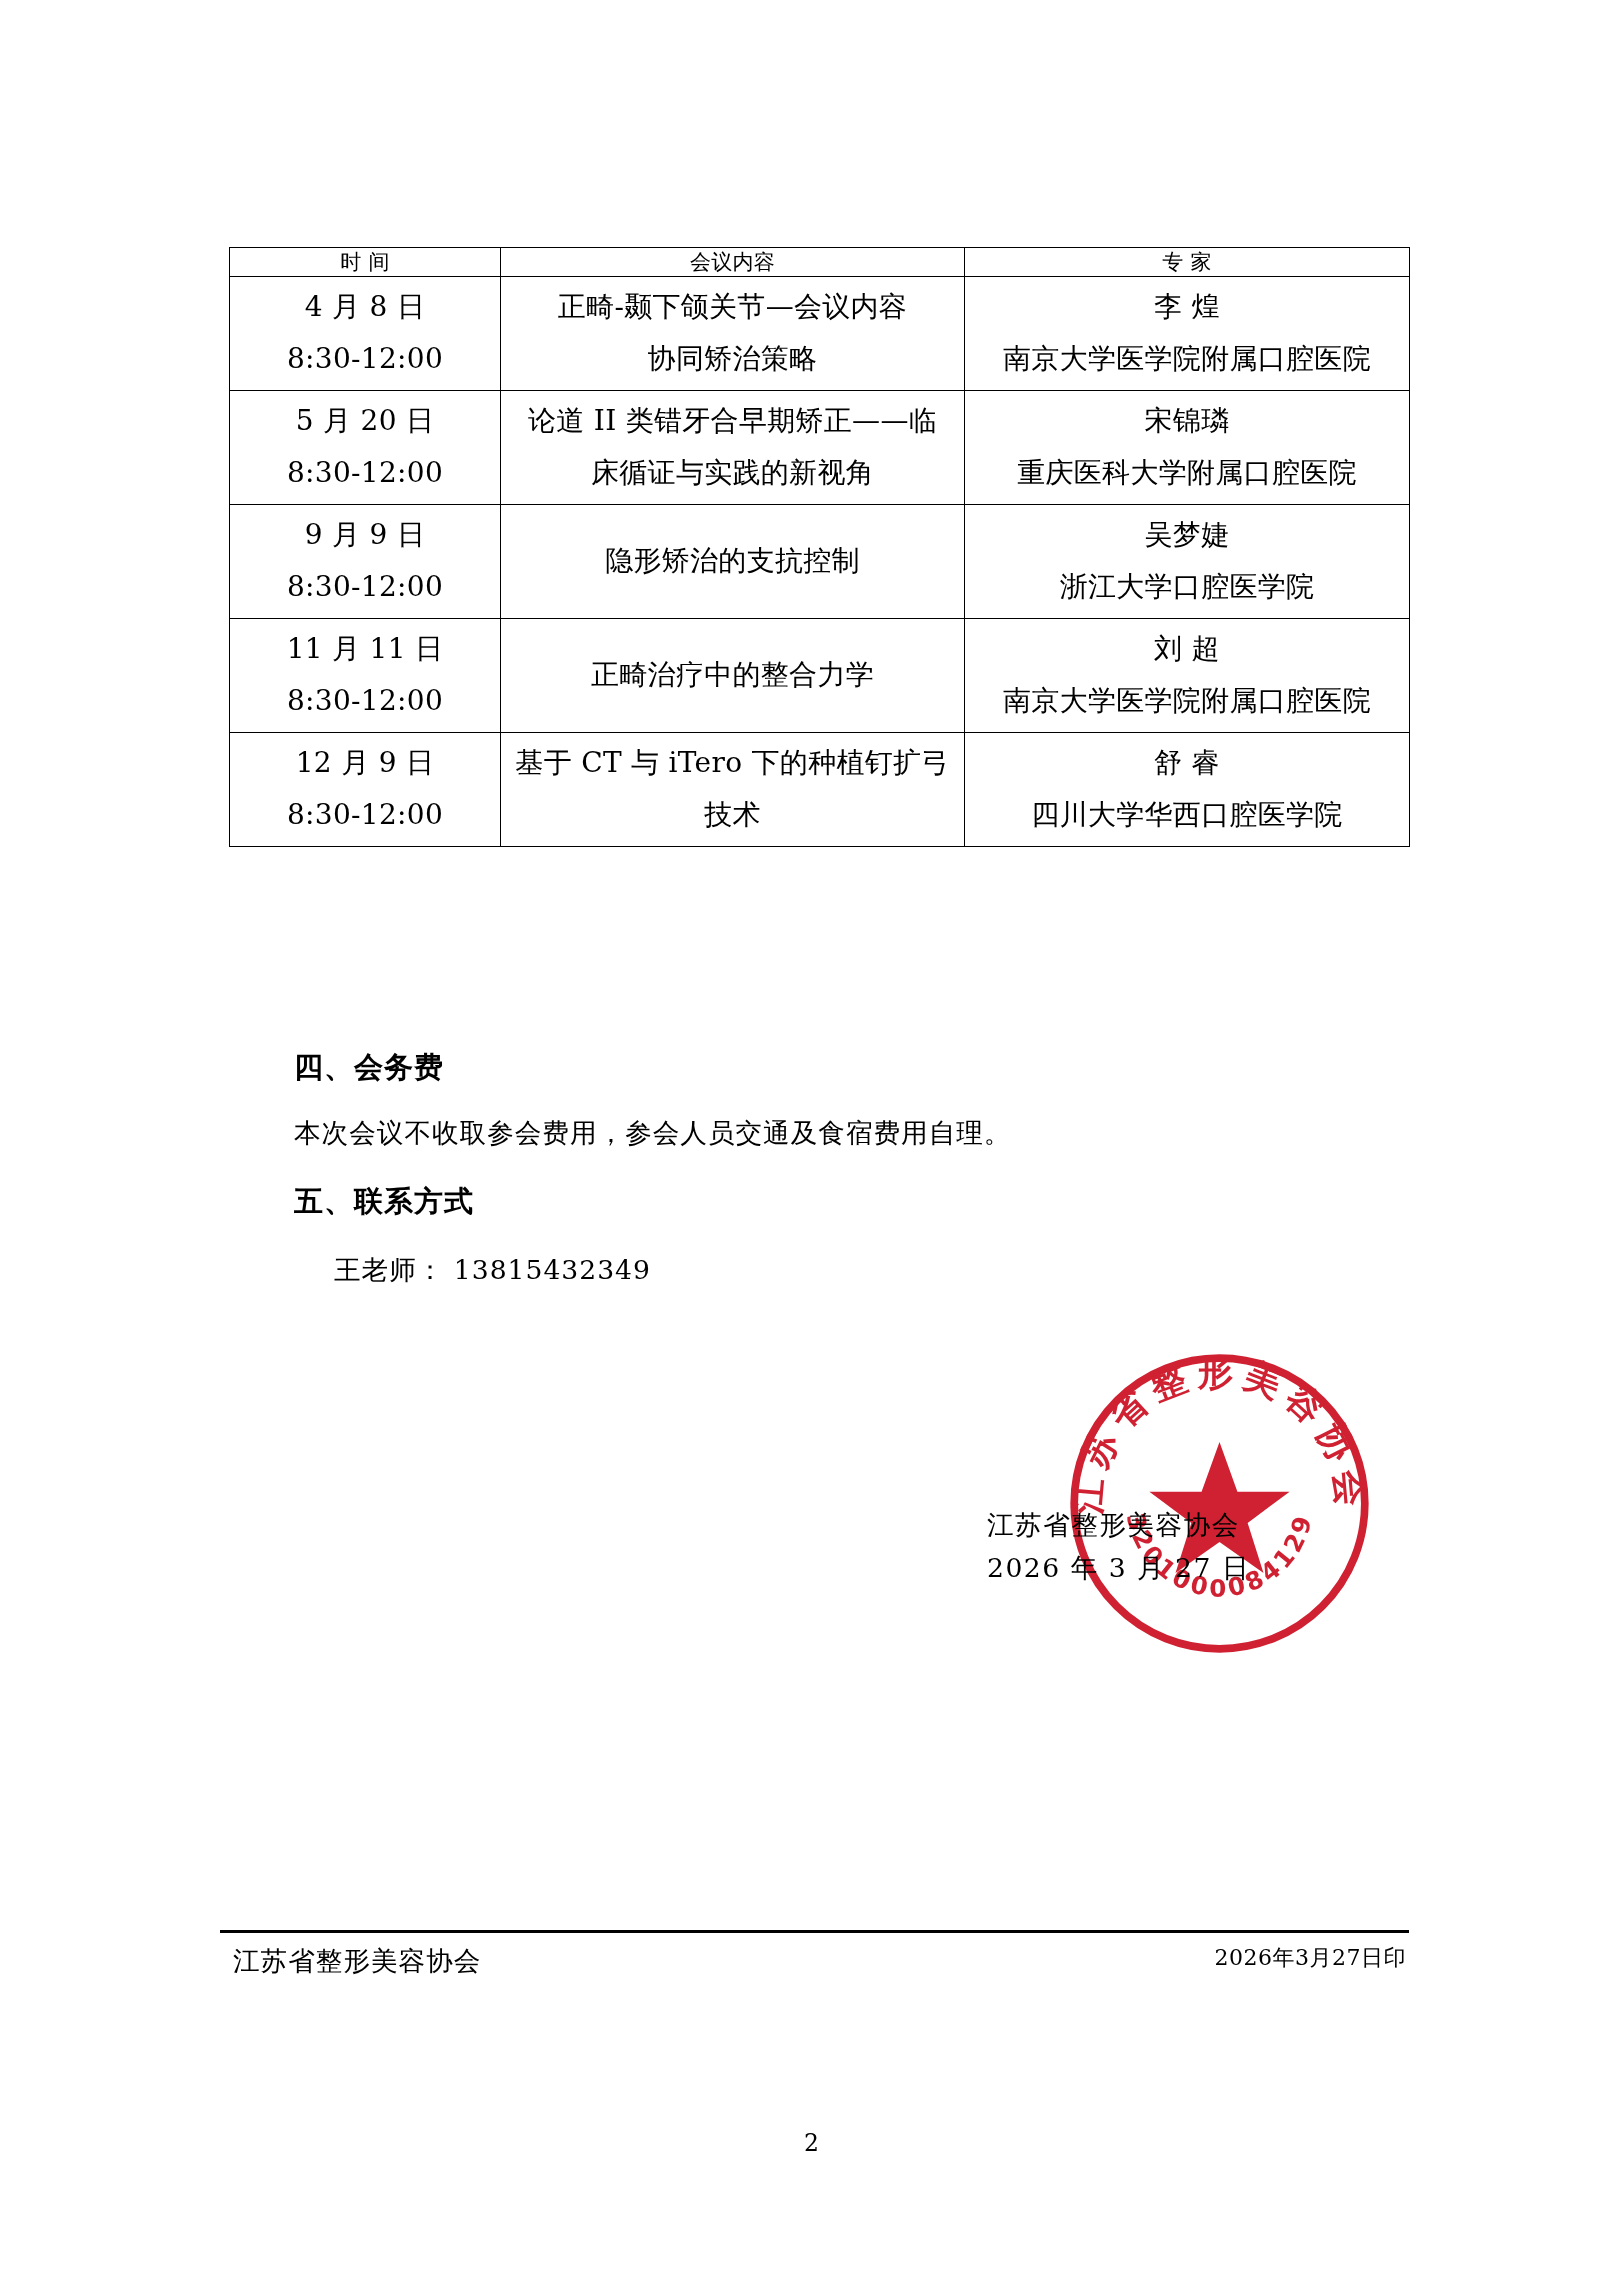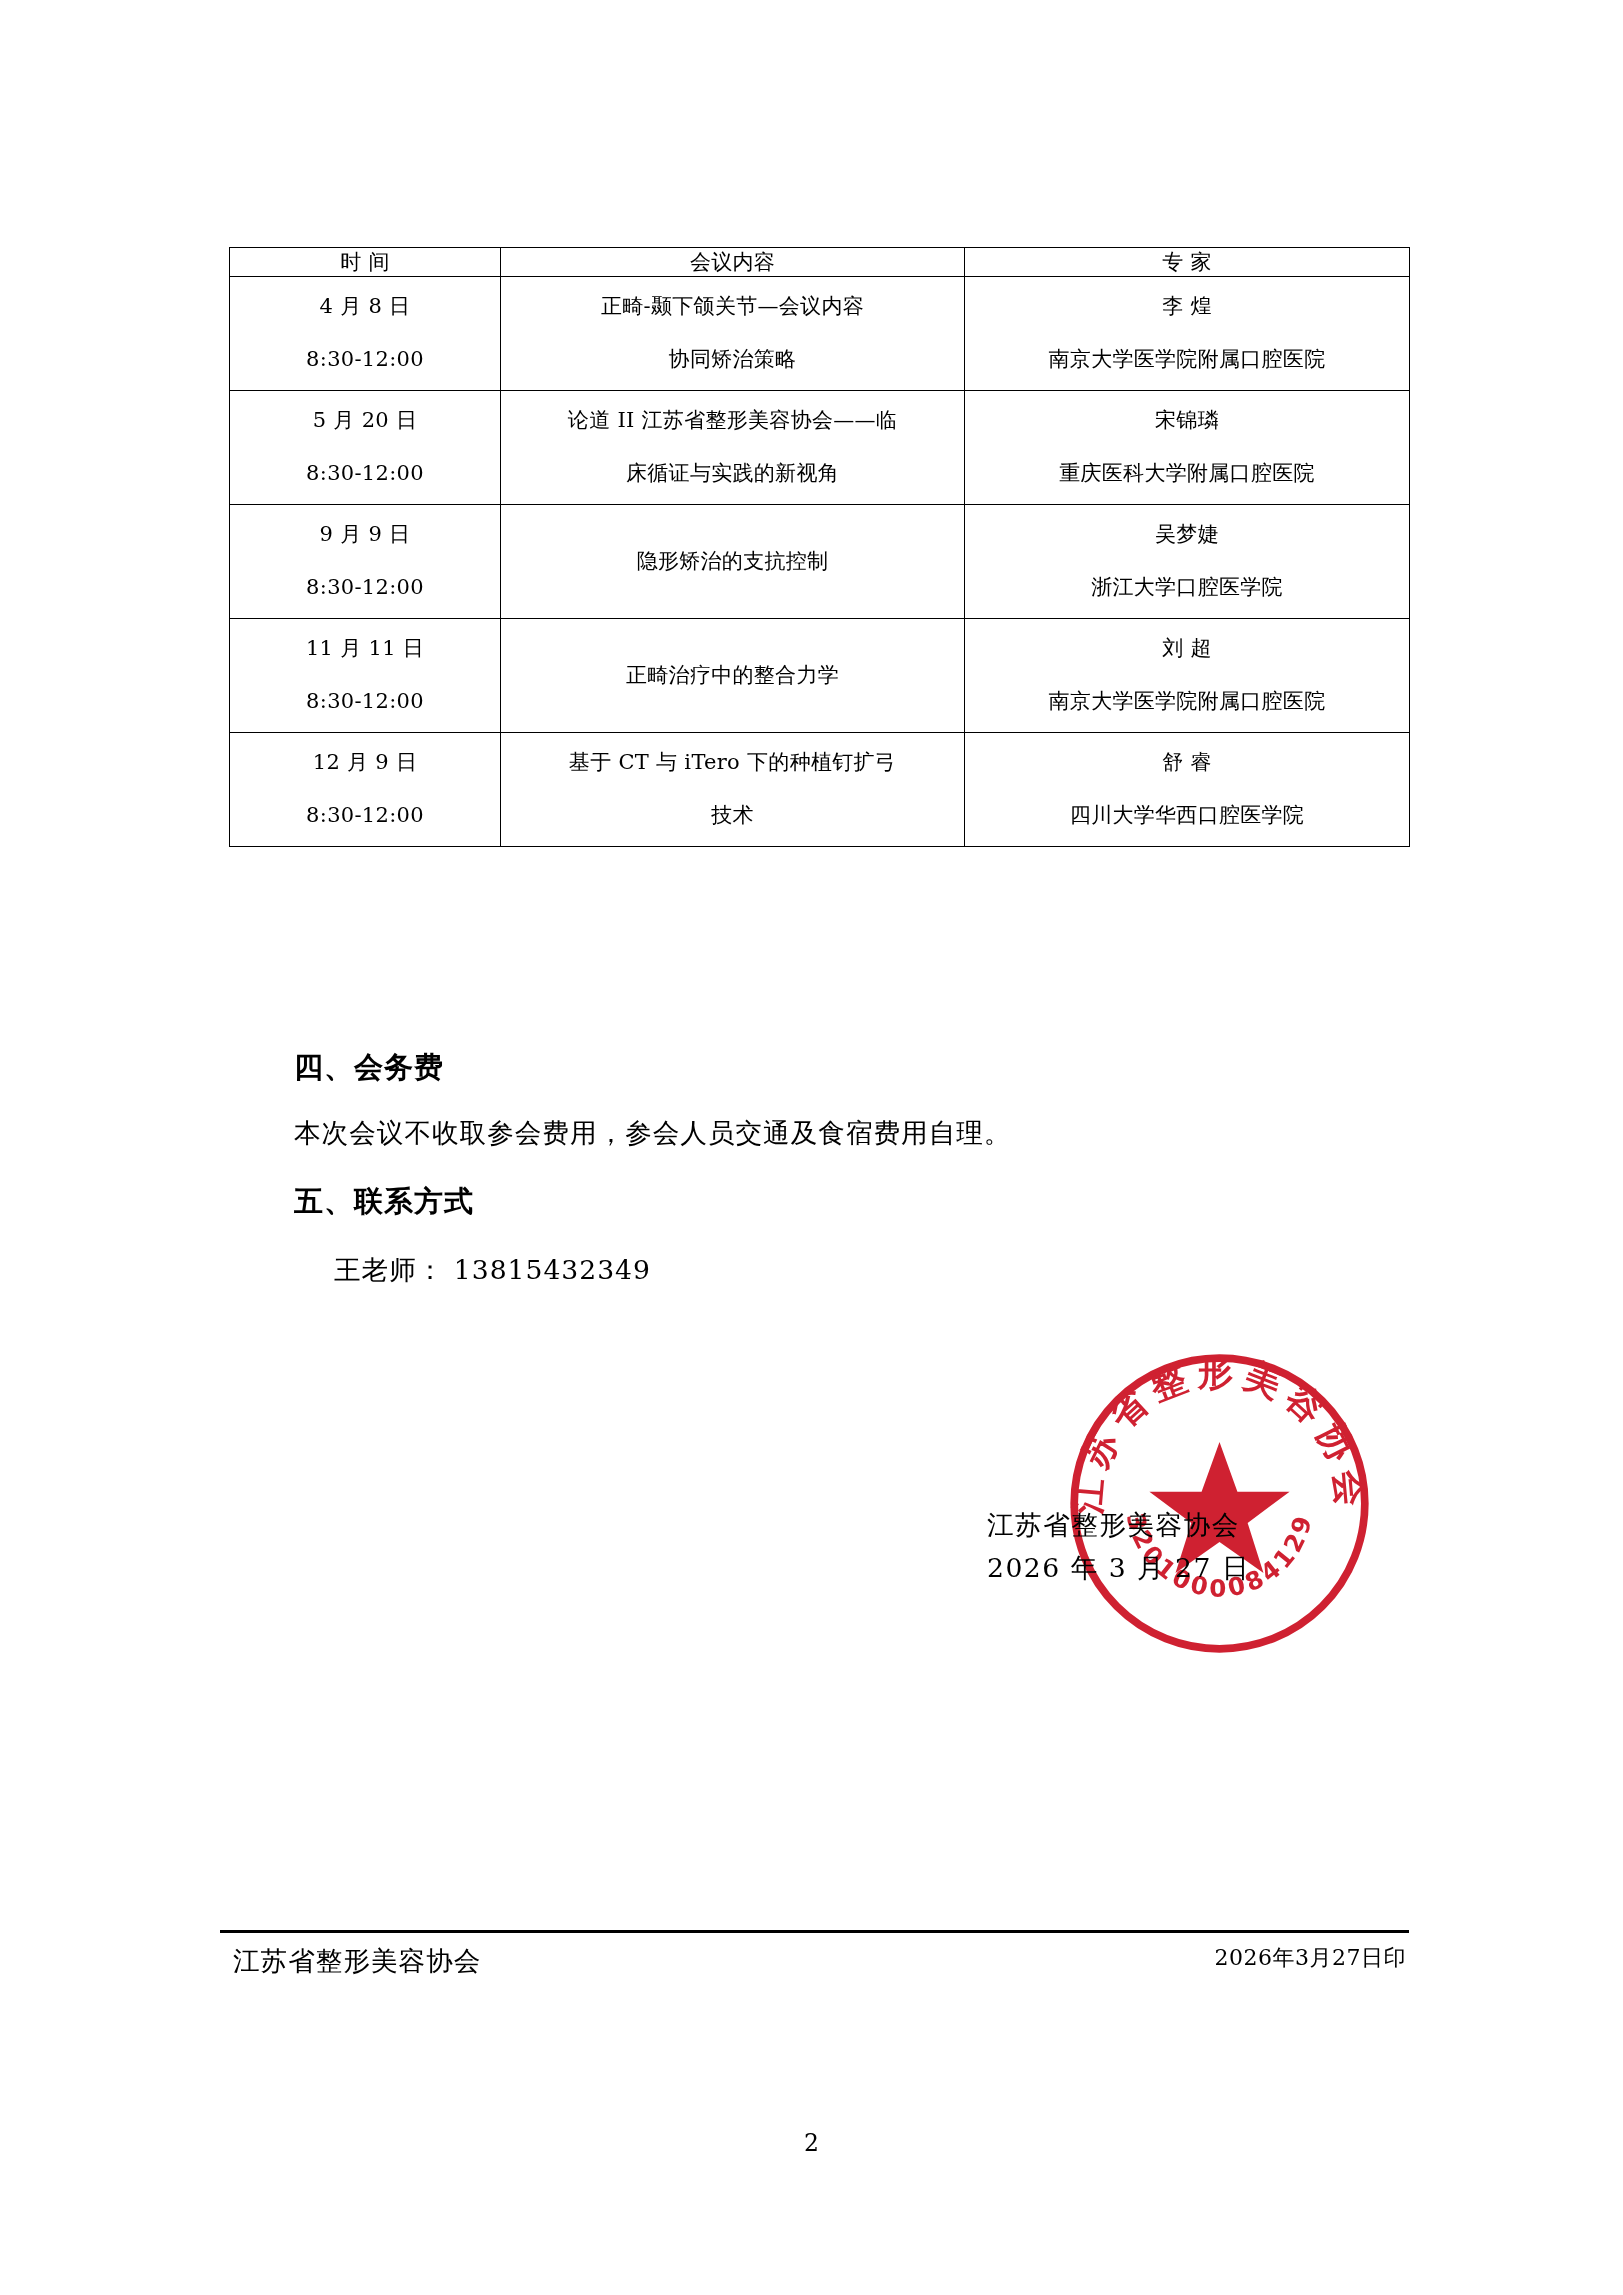--- a/index.html
+++ b/index.html
@@ -38,21 +38,21 @@
     text-align: center;
     vertical-align: middle;
     padding: 0;
     font-weight: normal;
   }
   .body-row td {
     height: 113px;
   }
   .cell-txt {
     font-family: "DejaVu Serif", "Liberation Serif", serif;
-    font-size: 21px;
+    font-size: 28px;
     line-height: 1.52;
     letter-spacing: 0.3px;
     white-space: pre-line;
     padding: 0 4.1px;
   }
   .hdr-txt {
     font-size: 21px;
     letter-spacing: 0.3px;
   }
   .two-line {
@@ -200,21 +200,21 @@
 
       <tr class="body-row">
         <td>
           <div class="cell-txt two-line">
             <span>5 月 20 日</span>
             <span>8:30-12:00</span>
           </div>
         </td>
         <td>
           <div class="cell-txt two-line">
-            <span>论道 II 江苏省整形美容协会——临</span>
+            <span>论道 II 类错牙合早期矫正——临</span>
             <span>床循证与实践的新视角</span>
           </div>
         </td>
         <td>
           <div class="cell-txt two-line">
             <span>宋锦璘</span>
             <span>重庆医科大学附属口腔医院</span>
           </div>
         </td>
       </tr>

